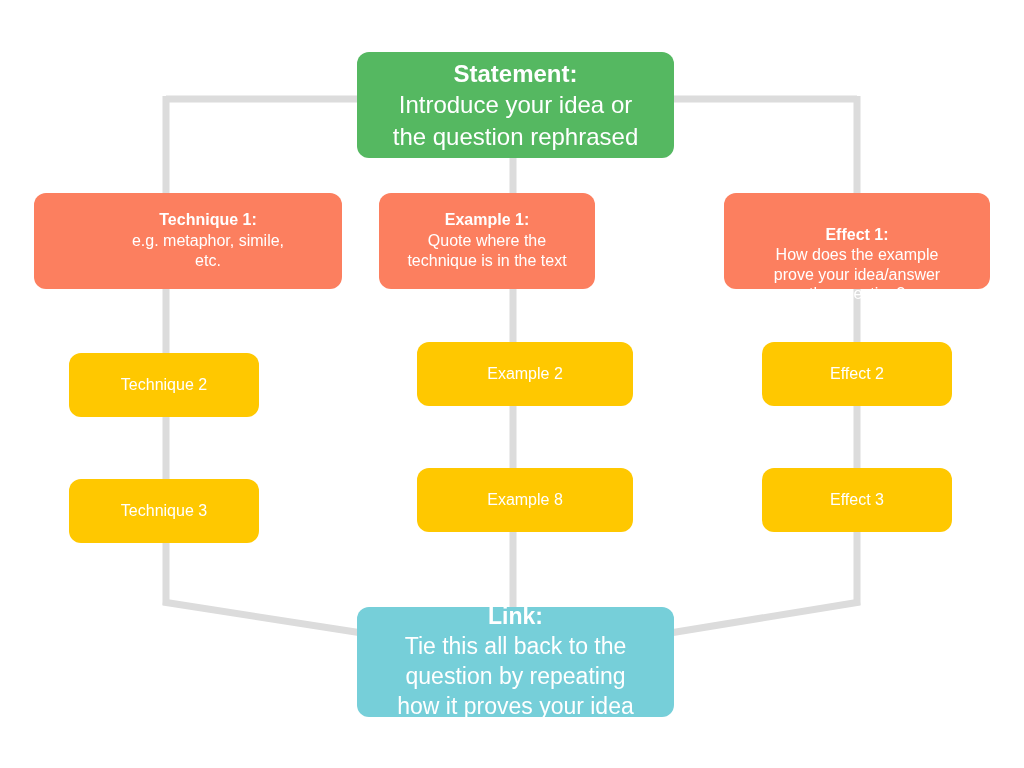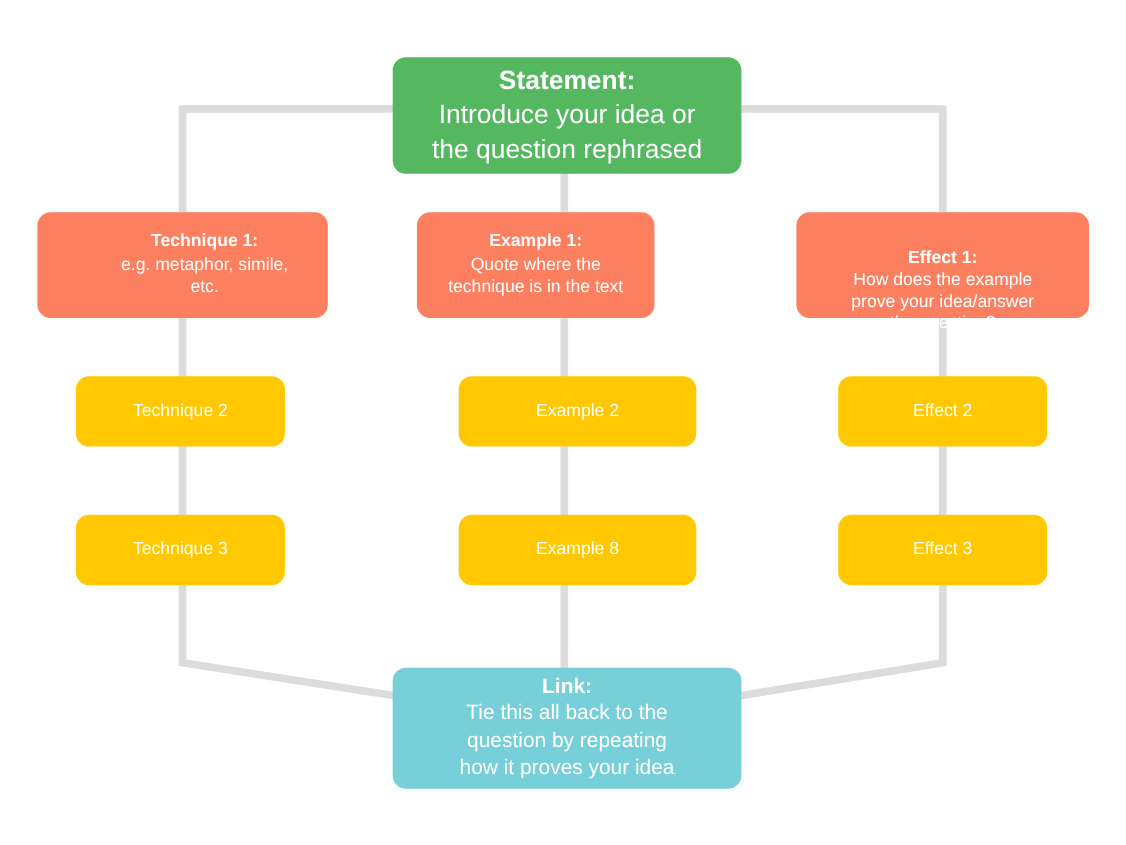--- a/index.html
+++ b/index.html
@@ -59,42 +59,42 @@
     background: #55b861;
     font-size: 24px;
   }
   
   .n-link {
     left: 357px;
     top: 607px;
     width: 317px;
     height: 110px;
     background: #76cfd9;
-    font-size: 19px;
+    font-size: 23px;
   }
   
   .row1 {
     top: 193px;
     height: 96px;
     background: #fc7f5f;
     font-size: 16px;
   }
-  .n-tech1 { left: 34px;  width: 264px; padding-left: 48px; }
+  .n-tech1 { left: 34px;  width: 308px; padding-left: 48px; }
   .n-ex1   { left: 379px; width: 216px; }
   .n-eff1  { left: 724px; width: 266px; }
   .n-eff1 .node-text { line-height: 1.22; margin-top: 47px; }
   
   .yellow {
     height: 64px;
     background: #ffc800;
     font-size: 16px;
   }
   .row2 { top: 342px; }
   .row3 { top: 468px; }
-  .col-left   { left: 69px;  width: 190px; }
+  .col-left   { left: 69px;  width: 190px; margin-top: 11px; }
   .col-center { left: 417px; width: 216px; }
   .col-right  { left: 762px; width: 190px; }
 </style>
 </head>
 <body>
 
 <div id="canvas">
 
   <svg id="connectors" viewBox="0 0 1024 768" width="1024" height="768" xmlns="http://www.w3.org/2000/svg">
     <g stroke="#dcdcdc" stroke-width="7" fill="none" stroke-linecap="butt" stroke-linejoin="miter">

